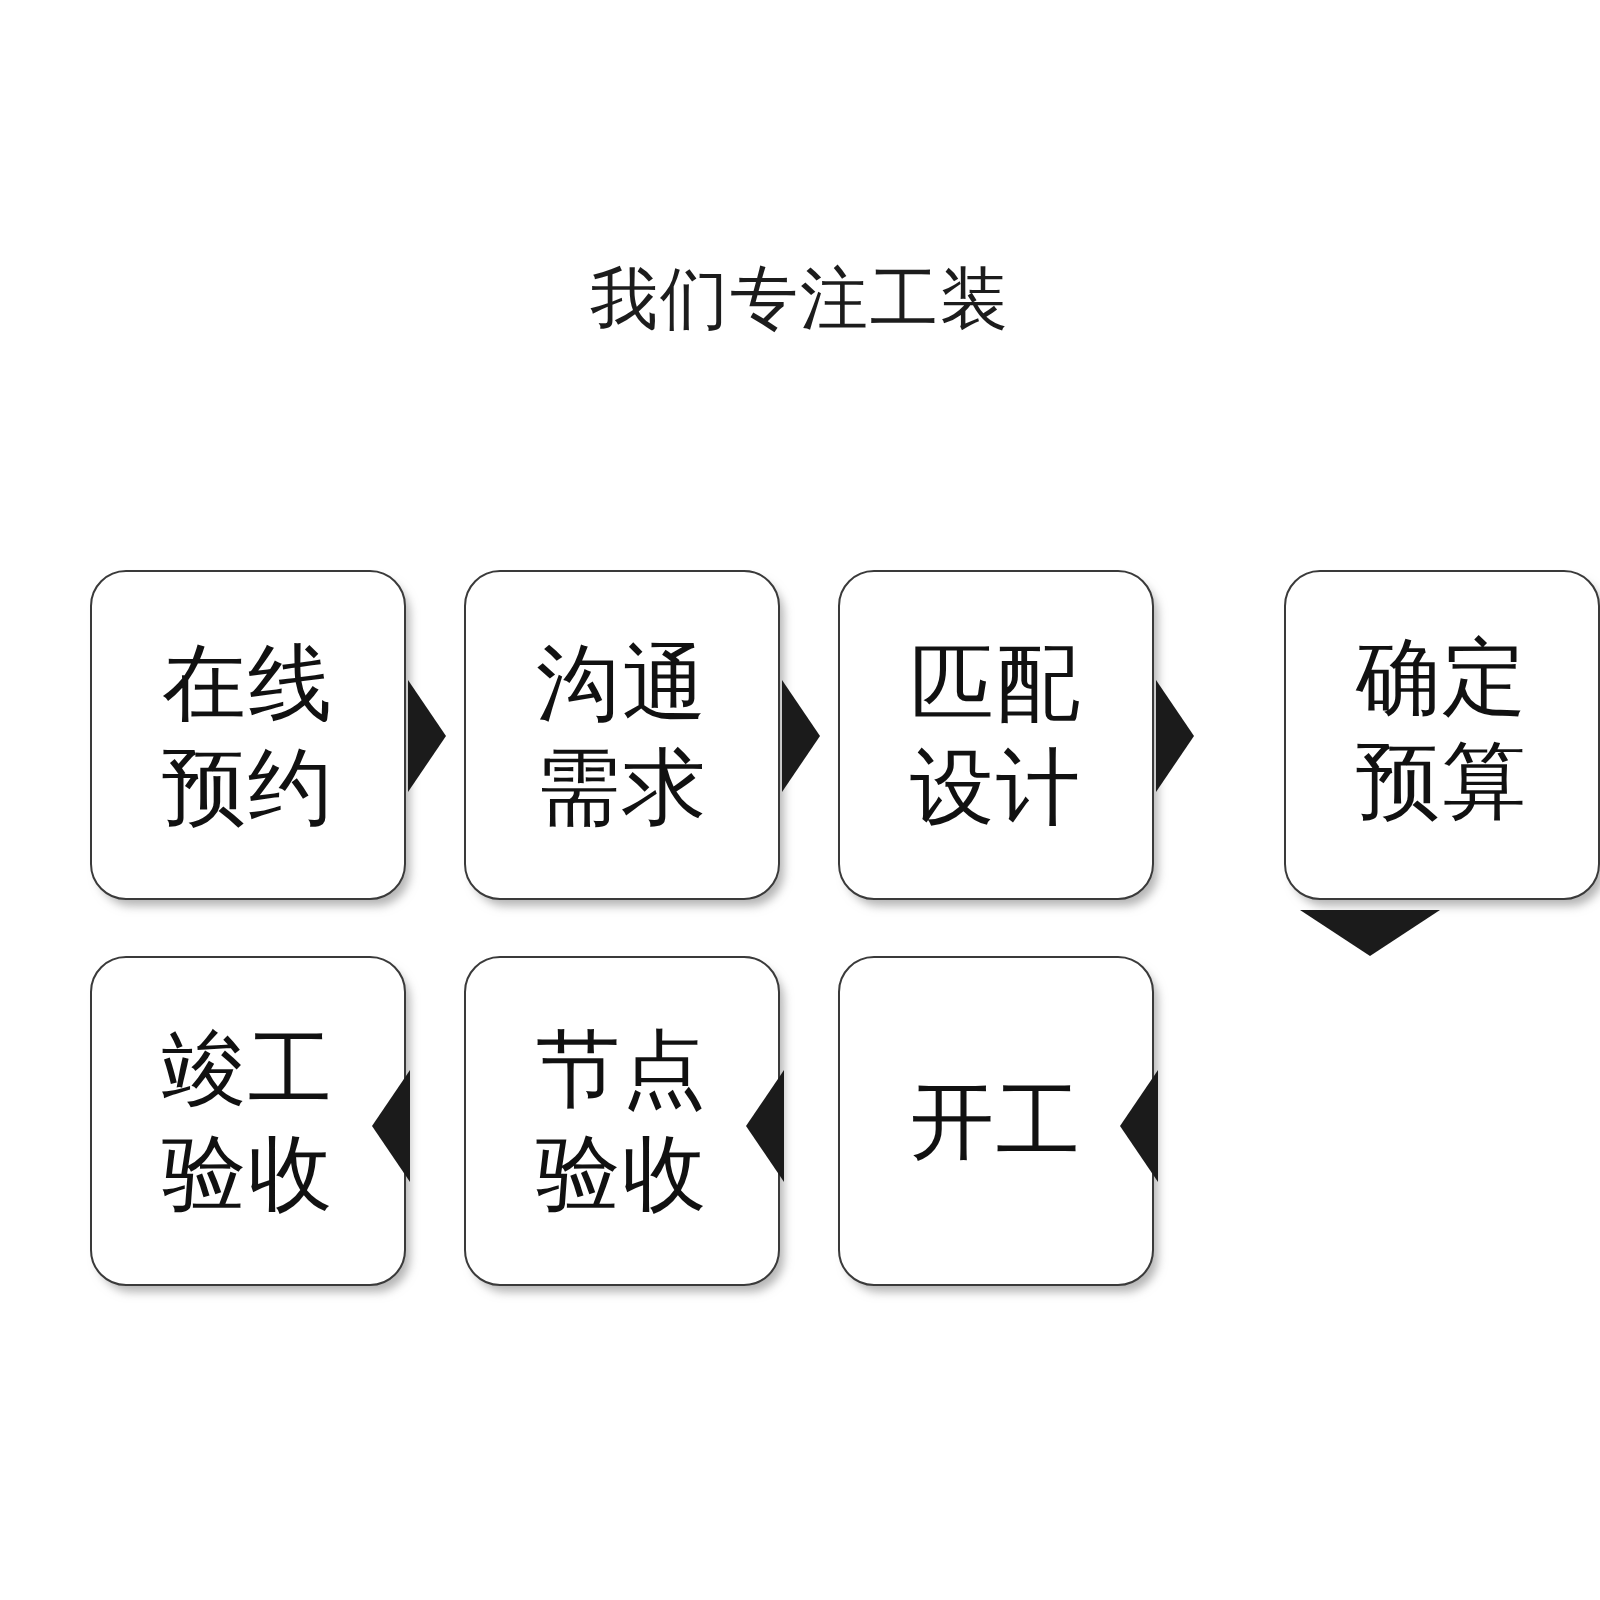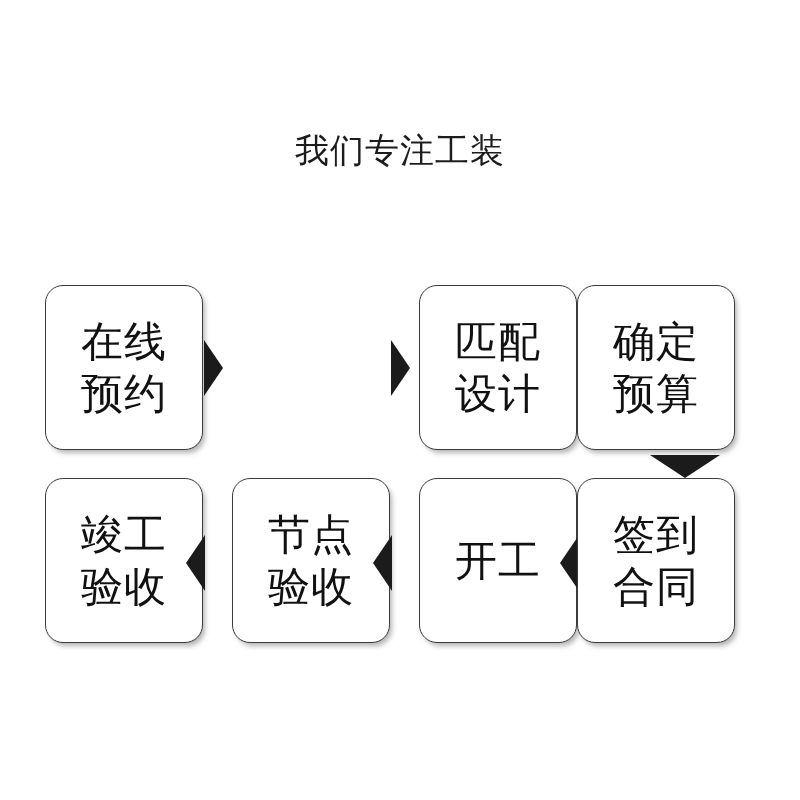--- a/index.html
+++ b/index.html
@@ -78,21 +78,21 @@
     white-space: pre-line;
   }
   .node-label.one-line {
     line-height: 52px;
   }
 
   
   .col1 { left: 45px; }
   .col2 { left: 232px; }
   .col3 { left: 419px; }
-  .col4 { left: 577px; }
+  .col4 { left: 642px; font-family: Liberation Mono, monospace; }
   .row1 { top: 285px; }
   .row2 { top: 478px; }
 
   
   .arrow {
     position: absolute;
   }
   .arrow-right {
     width: 0;
     height: 0;
@@ -134,20 +134,24 @@
 
   <div class="flow">
 
     <div class="node col1 row1">
       <span class="node-label">在线
 预约</span>
     </div>
 
     <div class="arrow arrow-right ar1"></div>
 
+    <div class="node col2 row1">
+      <span class="node-label">沟通
+需求</span>
+    </div>
 
     <div class="arrow arrow-right ar2"></div>
 
     <div class="node col3 row1">
       <span class="node-label">匹配
 设计</span>
     </div>
 
     <div class="arrow arrow-right ar3"></div>
 
@@ -171,19 +175,15 @@
     </div>
 
     <div class="arrow arrow-left al2"></div>
 
     <div class="node col3 row2">
       <span class="node-label one-line">开工</span>
     </div>
 
     <div class="arrow arrow-left al1"></div>
 
-    <div class="node col4 row2">
-      <span class="node-label">签到
-合同</span>
-    </div>
 
   </div>
 </div>
 
 </body></html>

